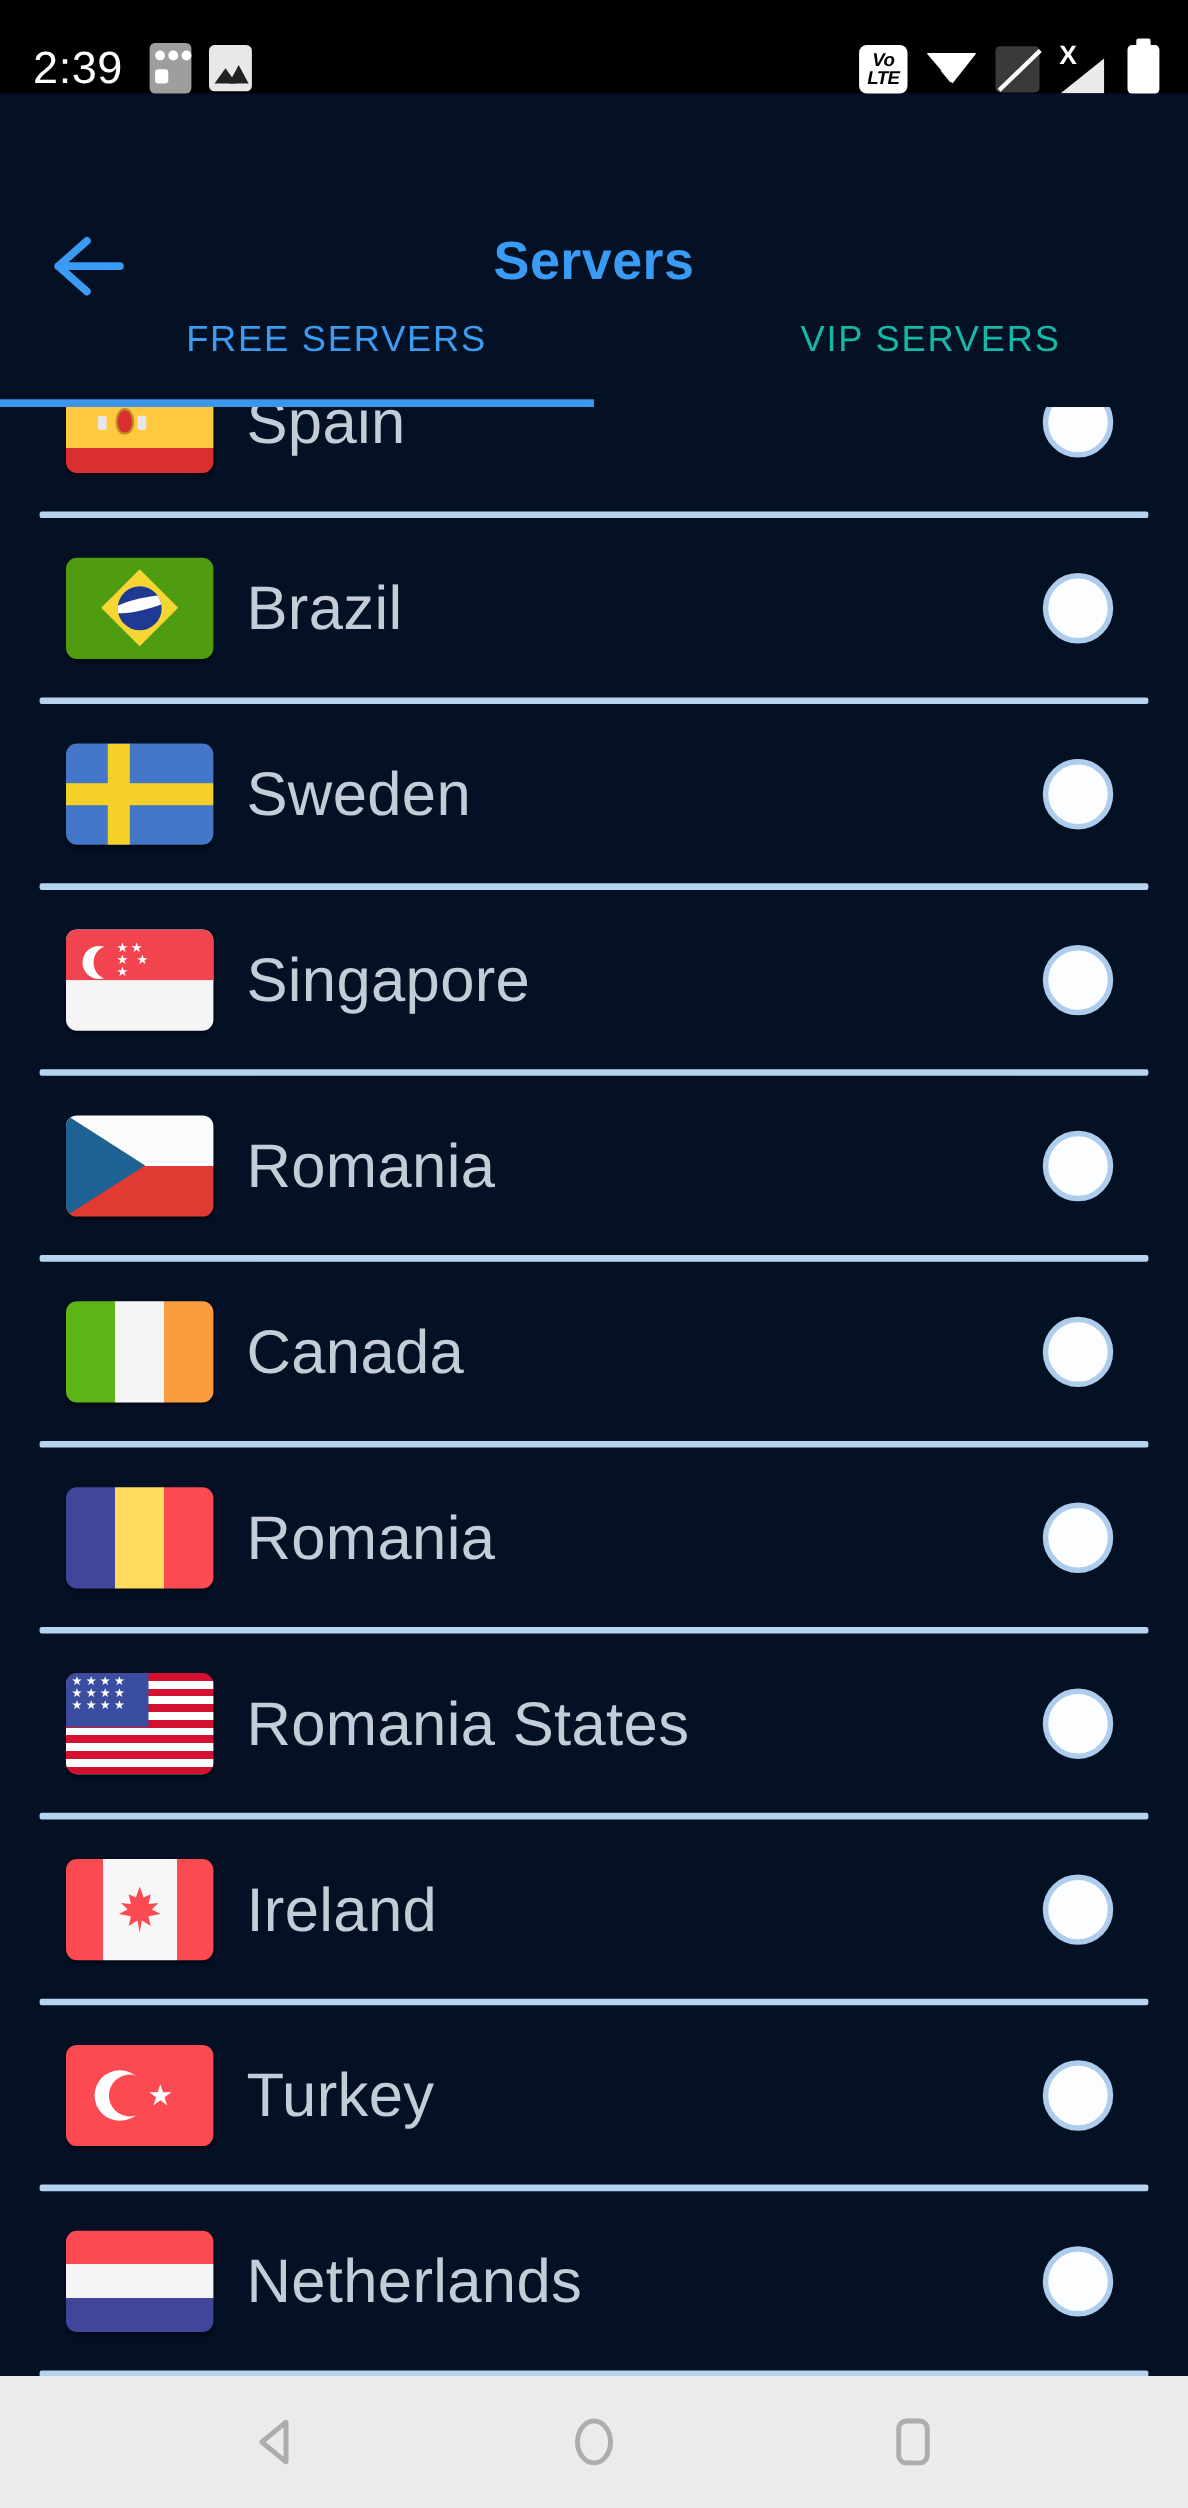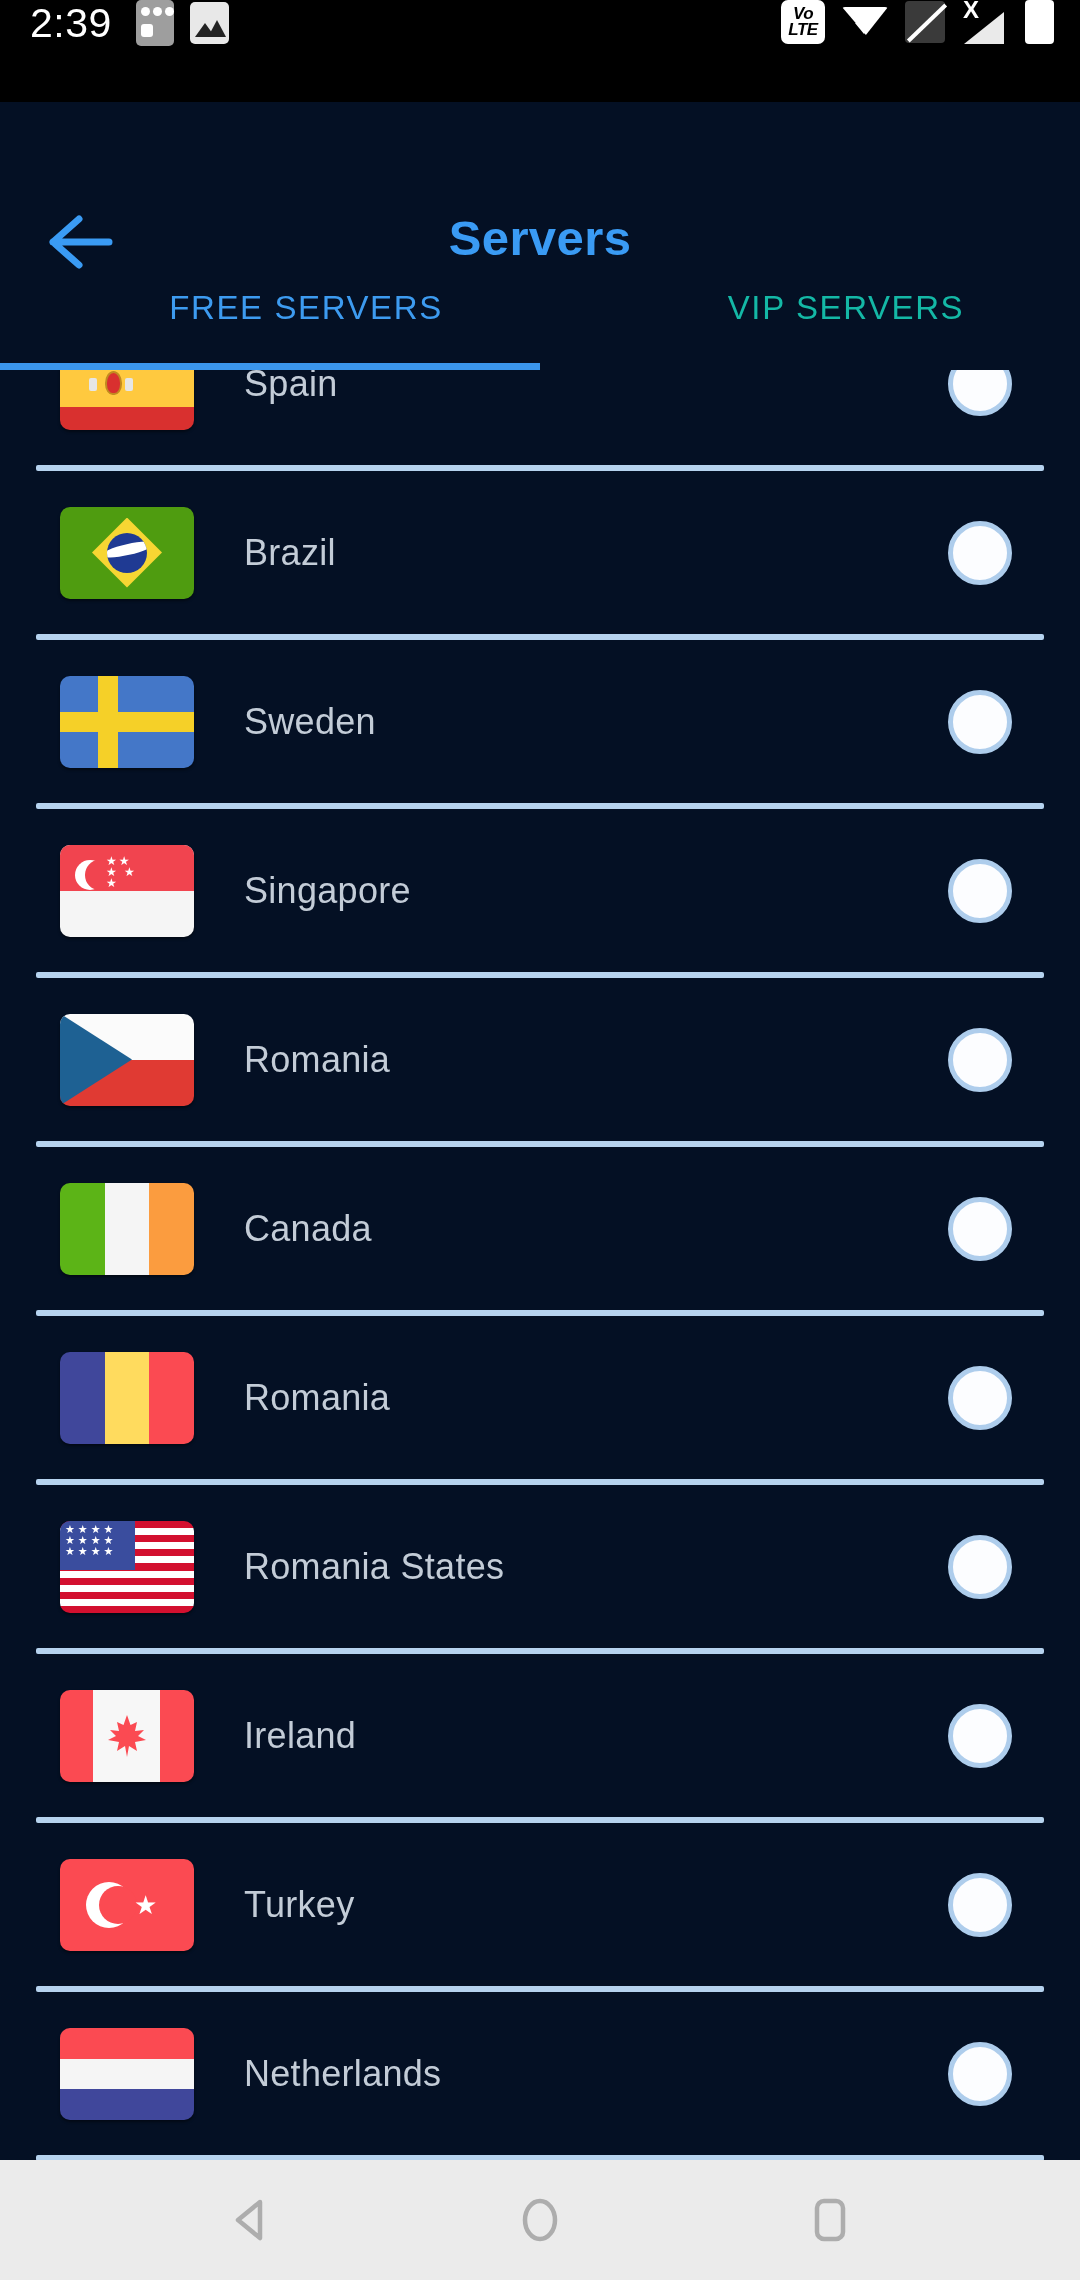--- a/index.html
+++ b/index.html
@@ -6,22 +6,22 @@
   html,body {
     width:1080px; height:2280px;
     background:#000;
     font-family:"Liberation Sans", sans-serif;
     overflow:hidden;
   }
   #screen { position:relative; width:1080px; height:2280px; background:#041024; overflow:hidden; }
 
   
   .statusbar {
-    position:absolute; top:0; left:0; width:1080px; height:102px;
-    background:#000; display:flex; align-items:flex-start;
+    position:absolute; top:0; left:0; width:1080px; height:85px;
+    background:#000; display:flex; align-items:flex-end;
     padding:0 26px 0 30px;
   }
   .sb-clock { color:#fff; font-size:41px; letter-spacing:0.5px; }
   .sb-left-icons { display:flex; align-items:center; gap:16px; margin-left:24px; }
   .sb-spacer { flex:1; }
   .sb-right-icons { display:flex; align-items:center; gap:17px; }
 
   .ic-apps { width:38px; height:46px; background:#9e9e9e; border-radius:5px; position:relative; }
   .ic-apps::before { content:""; position:absolute; left:5px; top:7px; width:9px;height:9px;border-radius:50%;background:#fff;
      box-shadow:12px 0 0 #fff, 24px 0 0 #fff; }
@@ -70,21 +70,21 @@
   .tab.active { color:#3d9bf0; }
   .tab.inactive { color:#14b8a6; }
   .tab-indicator { position:absolute; top:363px; left:0; width:540px; height:7px; background:#3b96ec; }
 
   
   .list { position:absolute; top:370px; left:0; width:1080px; height:1790px; overflow:hidden; }
   .list-inner { position:relative; margin-top:-68px; }
   .row { position:relative; height:163px; display:flex; align-items:center; padding:0 0 0 60px; }
   .row .flag { width:134px; height:92px; border-radius:10px; overflow:hidden; position:relative; flex:none;
      box-shadow:0 2px 3px rgba(0,0,0,.45); }
-  .row .name { margin-left:50px; color:#c3ccd7; font-size:36px; letter-spacing:0.3px; }
+  .row .name { margin-left:30px; color:#c3ccd7; font-size:56px; letter-spacing:0.3px; }
   .row .radio { position:absolute; right:68px; top:50%; transform:translateY(-50%);
      width:64px; height:64px; border-radius:50%; background:#fcfdff; border:5px solid #aecdec; box-sizing:border-box; }
   .divider { height:6px; background:#b6d3ef; margin:0 36px; border-radius:2px; }
 
   
   .f-es { background:linear-gradient(#d9302f 0 25%, #ffc93f 25% 75%, #d9302f 75% 100%); }
   .f-es .arms { position:absolute; left:28%; top:34%; width:26px; height:30px; }
   .f-es .arms::before{content:"";position:absolute;left:7px;top:2px;width:13px;height:20px;border-radius:50% 50% 45% 45%;
      background:#d9302f;border:2px solid #c28a20;}
   .f-es .arms::after{content:"";position:absolute;left:-9px;top:9px;width:8px;height:13px;background:#e6e6e6;border-radius:2px;

